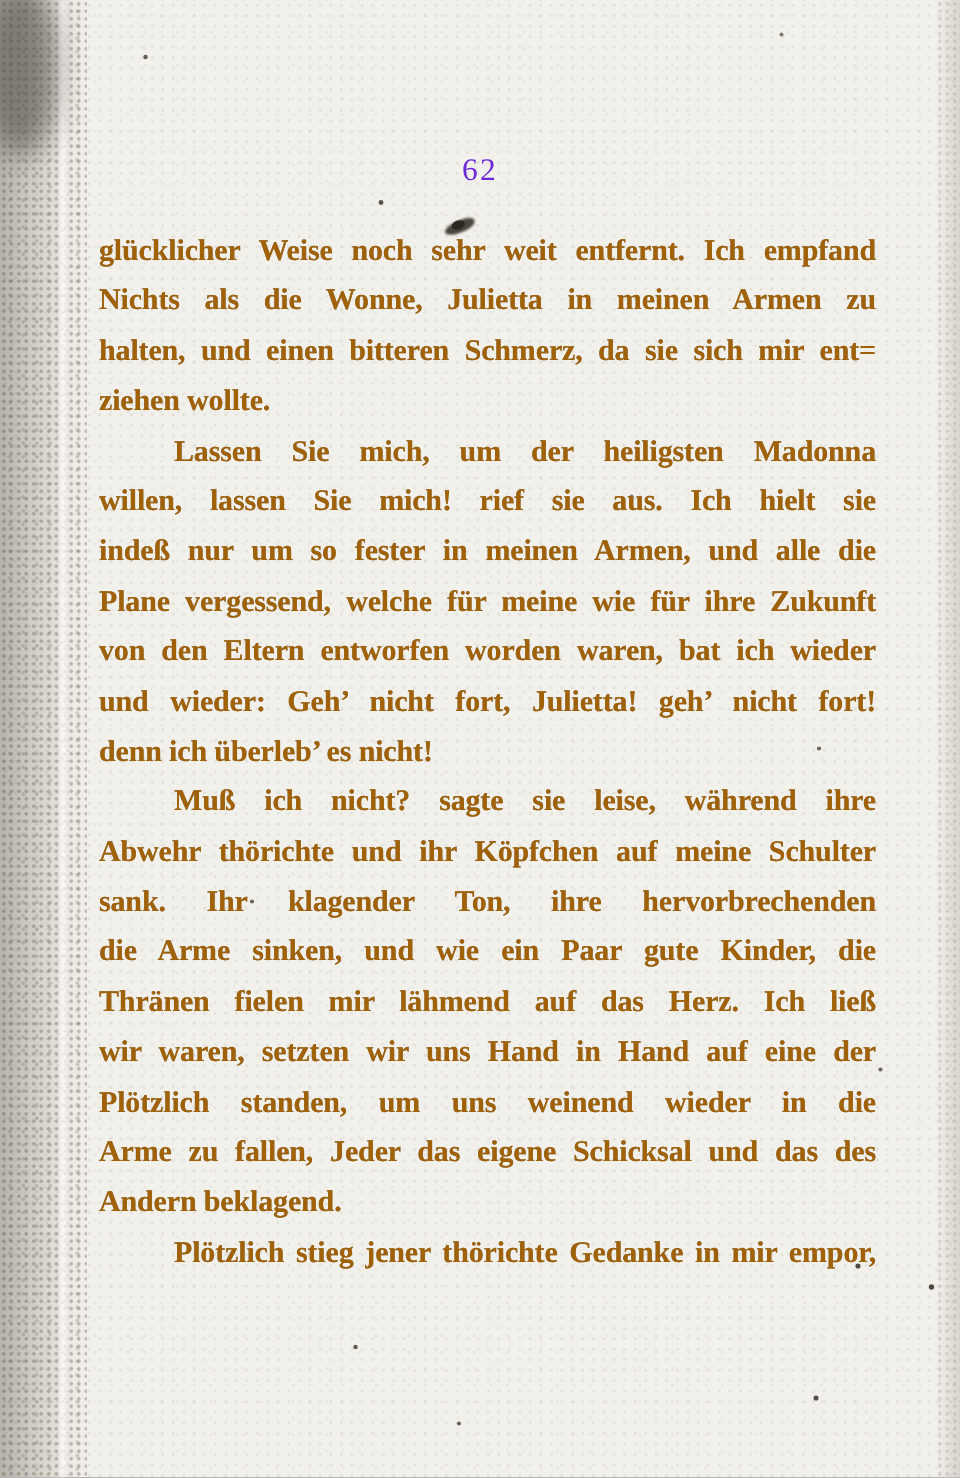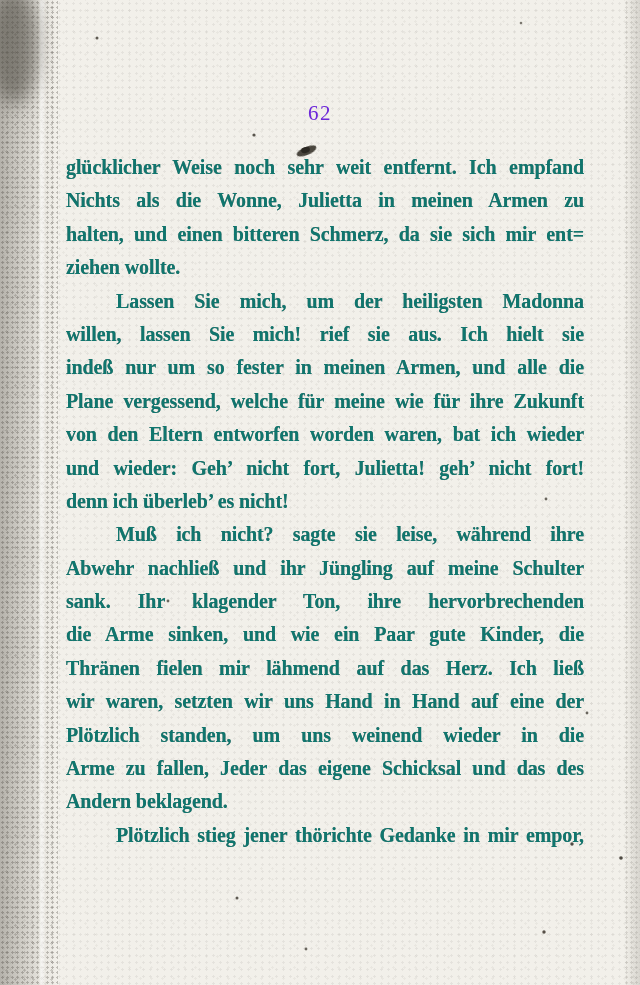--- a/index.html
+++ b/index.html
@@ -86,21 +86,21 @@
     text-align: center;
     font-size: 21px;
     letter-spacing: 1.5px;
     color: #6d28d9;
   }
   .text-block {
     position: absolute; left: 66px; top: 151px; width: 518px;
     font-size: 20px;
     font-weight: bold;
     letter-spacing: -0.1px;
-    color: #0f766e;
+    color: #a16207;
     text-shadow: 0 0 0.4px rgba(38,35,32,0.55);
   }
   .line {
     height: 33.4px;
     line-height: 33.4px;
     text-align: justify;
     text-align-last: justify;
   }
   .line.end { text-align-last: left; }
   .line.indent { padding-left: 50px; }
@@ -126,21 +126,21 @@
     <div class="line">halten, und einen bitteren Schmerz, da sie sich mir ent=</div>
     <div class="line end">ziehen wollte.</div>
     <div class="line indent">Lassen Sie mich, um der heiligsten Madonna</div>
     <div class="line">willen, lassen Sie mich! rief sie aus. Ich hielt sie</div>
     <div class="line">indeß nur um so fester in meinen Armen, und alle die</div>
     <div class="line">Plane vergessend, welche für meine wie für ihre Zukunft</div>
     <div class="line">von den Eltern entworfen worden waren, bat ich wieder</div>
     <div class="line">und wieder: Geh’ nicht fort, Julietta! geh’ nicht fort!</div>
     <div class="line end">denn ich überleb’ es nicht!</div>
     <div class="line indent">Muß ich nicht? sagte sie leise, während ihre</div>
-    <div class="line">Abwehr nachließ und ihr Jüngling auf meine Schulter</div>
+    <div class="line">Abwehr thörichte und ihr Köpfchen auf meine Schulter</div>
     <div class="line">sank. Ihr klagender Ton, ihre hervorbrechenden</div>
     <div class="line">die Arme sinken, und wie ein Paar gute Kinder, die</div>
     <div class="line">Thränen fielen mir lähmend auf das Herz. Ich ließ</div>
     <div class="line">wir waren, setzten wir uns Hand in Hand auf eine der</div>
     <div class="line">Plötzlich standen, um uns weinend wieder in die</div>
     <div class="line">Arme zu fallen, Jeder das eigene Schicksal und das des</div>
     <div class="line end">Andern beklagend.</div>
     <div class="line indent">Plötzlich stieg jener thörichte Gedanke in mir empor,</div>
   </div>
 </div>

